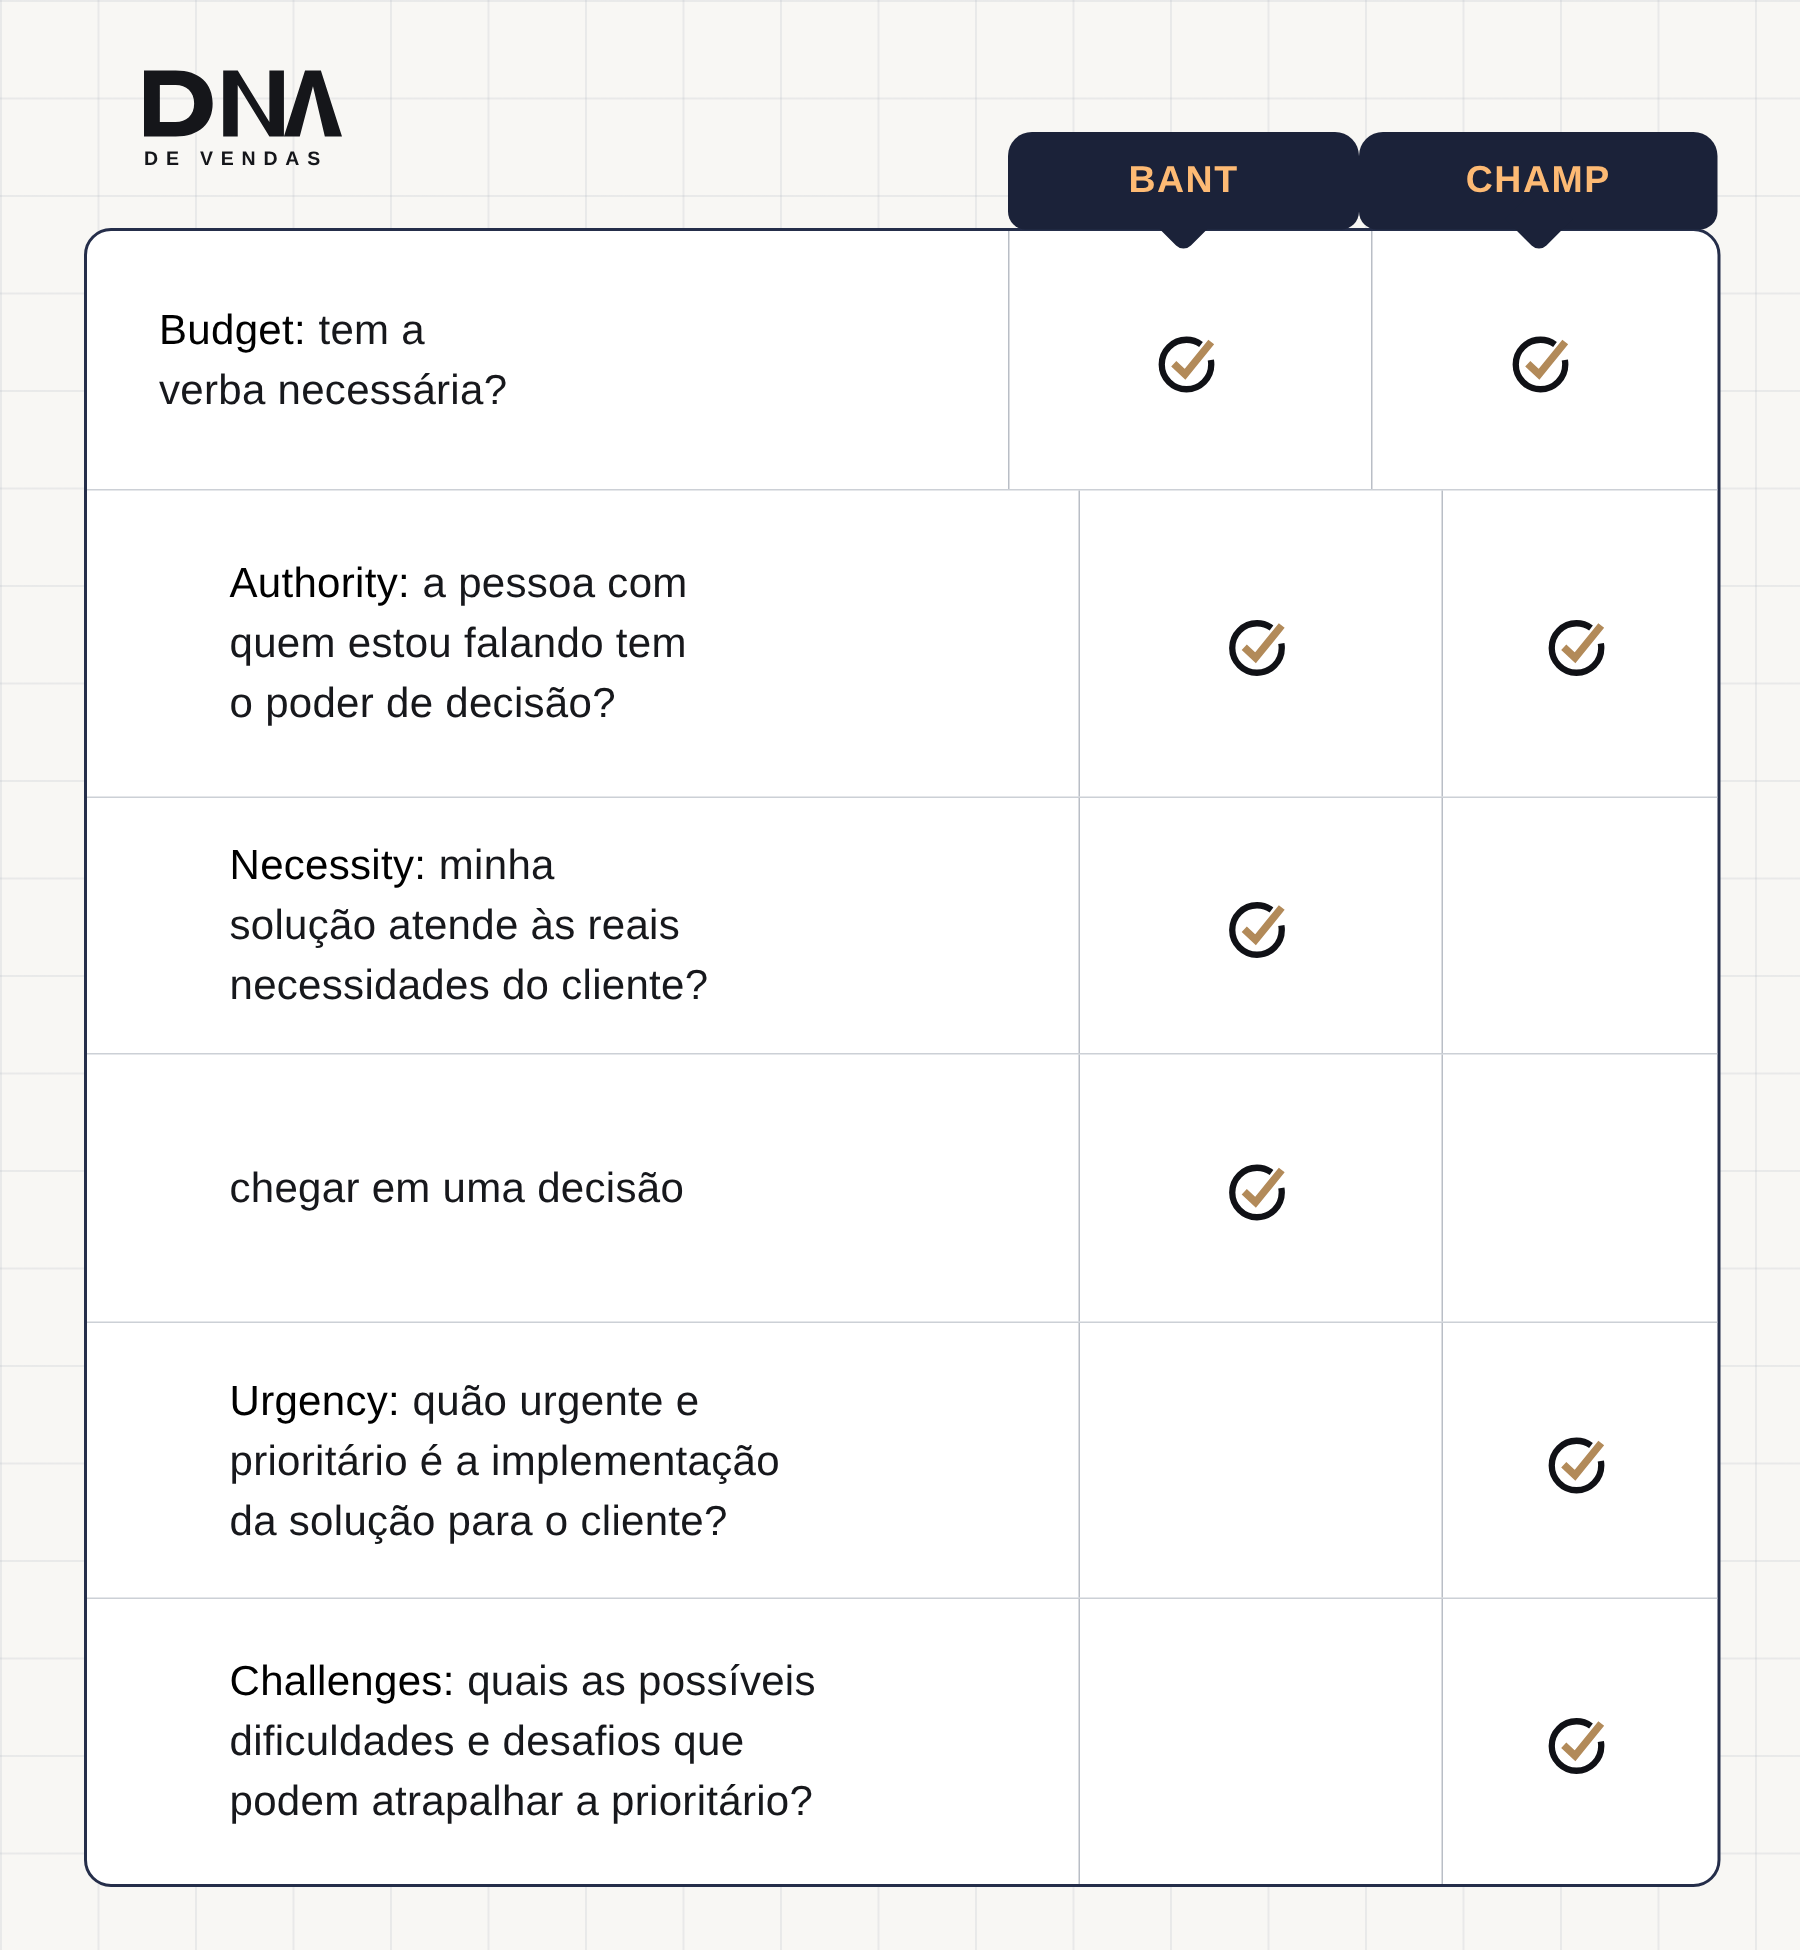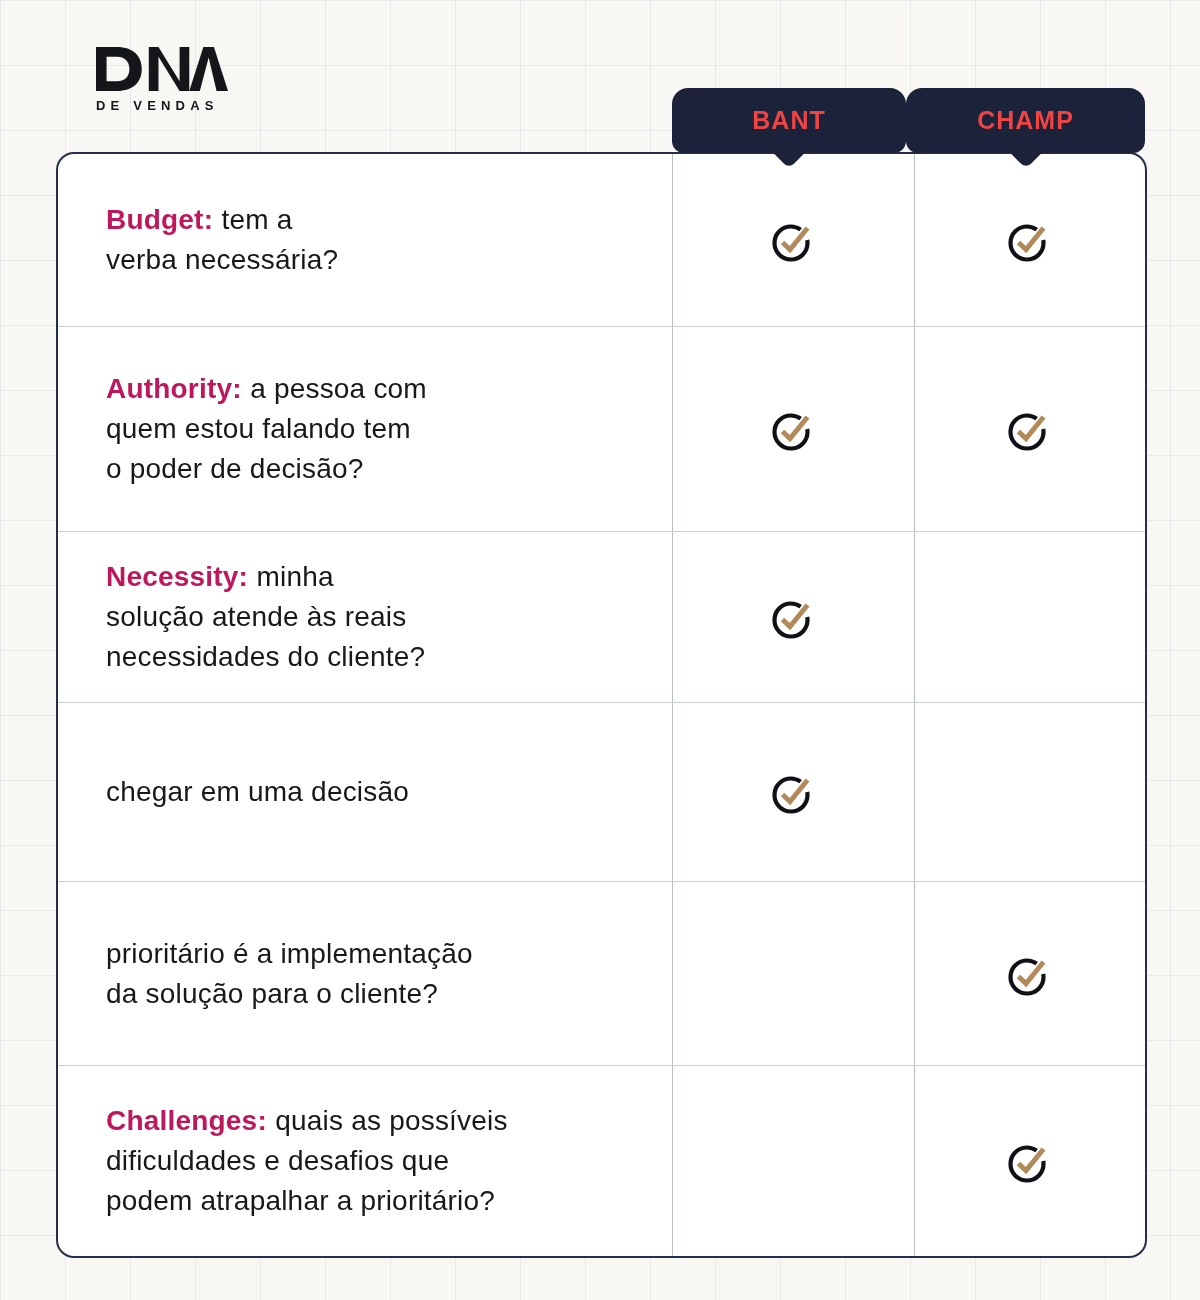--- a/index.html
+++ b/index.html
@@ -37,21 +37,21 @@
     border-radius: 16px 16px 12px 12px;
     display: flex;
     align-items: center;
     justify-content: center;
   }
   .tab.bant  { width: 234px; }
   .tab.champ { width: 239px; }
   .tab-label {
     position: relative;
     z-index: 2;
-    color: #ef4444;
+    color: #fdba74;
     font-size: 25px;
     font-weight: 700;
     letter-spacing: 1px;
     white-space: nowrap;
   }
   .tab-pointer {
     position: absolute;
     left: 50%;
     bottom: -9px;
     width: 32px;
@@ -69,34 +69,34 @@
     top: 152px;
     width: 1091px;
     height: 1106px;
     background: #ffffff;
     border: 2px solid #252e4a;
     border-radius: 18px;
     overflow: hidden;
     z-index: 2;
   }
   .row { display: flex; width: 100%; }
-  .row + .row { border-top: 1.5px solid #ccd0d6; }
+  .row + .row { border-top: 1.5px solid #ccd0d6; padding-left: 47px; }
   .cell { height: 100%; }
   .cell.text {
     width: 614px;
     display: flex;
     flex-direction: column;
     justify-content: center;
     padding-left: 48px;
     font-size: 28px;
     line-height: 40px;
     letter-spacing: 0.2px;
   }
   .cell.text .line { white-space: nowrap; }
-  .term { color: #be185d; font-weight: 700; margin-right: 0.3em; }
+  .term { color: #000000; font-weight: 400; margin-right: 0.3em; }
   .cell.check {
     display: flex;
     align-items: center;
     justify-content: center;
     border-left: 1.5px solid #b9bec6;
   }
   .cell.check.bant  { width: 242px; }
   .cell.check.champ { flex: 1; }
   .check-icon { display: inline-flex; width: 46px; height: 46px; }
 
@@ -224,20 +224,21 @@
         <svg viewBox="0 0 46 46" width="46" height="46">
             <circle cx="20" cy="26" r="16.5" fill="none" stroke="#101116" stroke-width="4.2" pathLength="100" stroke-dasharray="88 12" stroke-dashoffset="3"></circle>
             <path d="M11.5 25.5 L19 32.5 L36.5 11" fill="none" stroke="#b28a59" stroke-width="5"></path>
           </svg>
       </span>
     </div>
   </div>
 
   <div class="row r4">
     <div class="cell text">
+      <div class="line"><span class="term">Urgency:</span><span>quão urgente e</span></div>
       <div class="line">prioritário é a implementação</div>
       <div class="line">da solução para o cliente?</div>
     </div>
     <div class="cell check bant">
       <span class="check-icon" style="visibility: hidden;">
         <svg viewBox="0 0 46 46" width="46" height="46">
             <circle cx="20" cy="26" r="16.5" fill="none" stroke="#101116" stroke-width="4.2" pathLength="100" stroke-dasharray="88 12" stroke-dashoffset="3"></circle>
             <path d="M11.5 25.5 L19 32.5 L36.5 11" fill="none" stroke="#b28a59" stroke-width="5"></path>
           </svg>
       </span>

